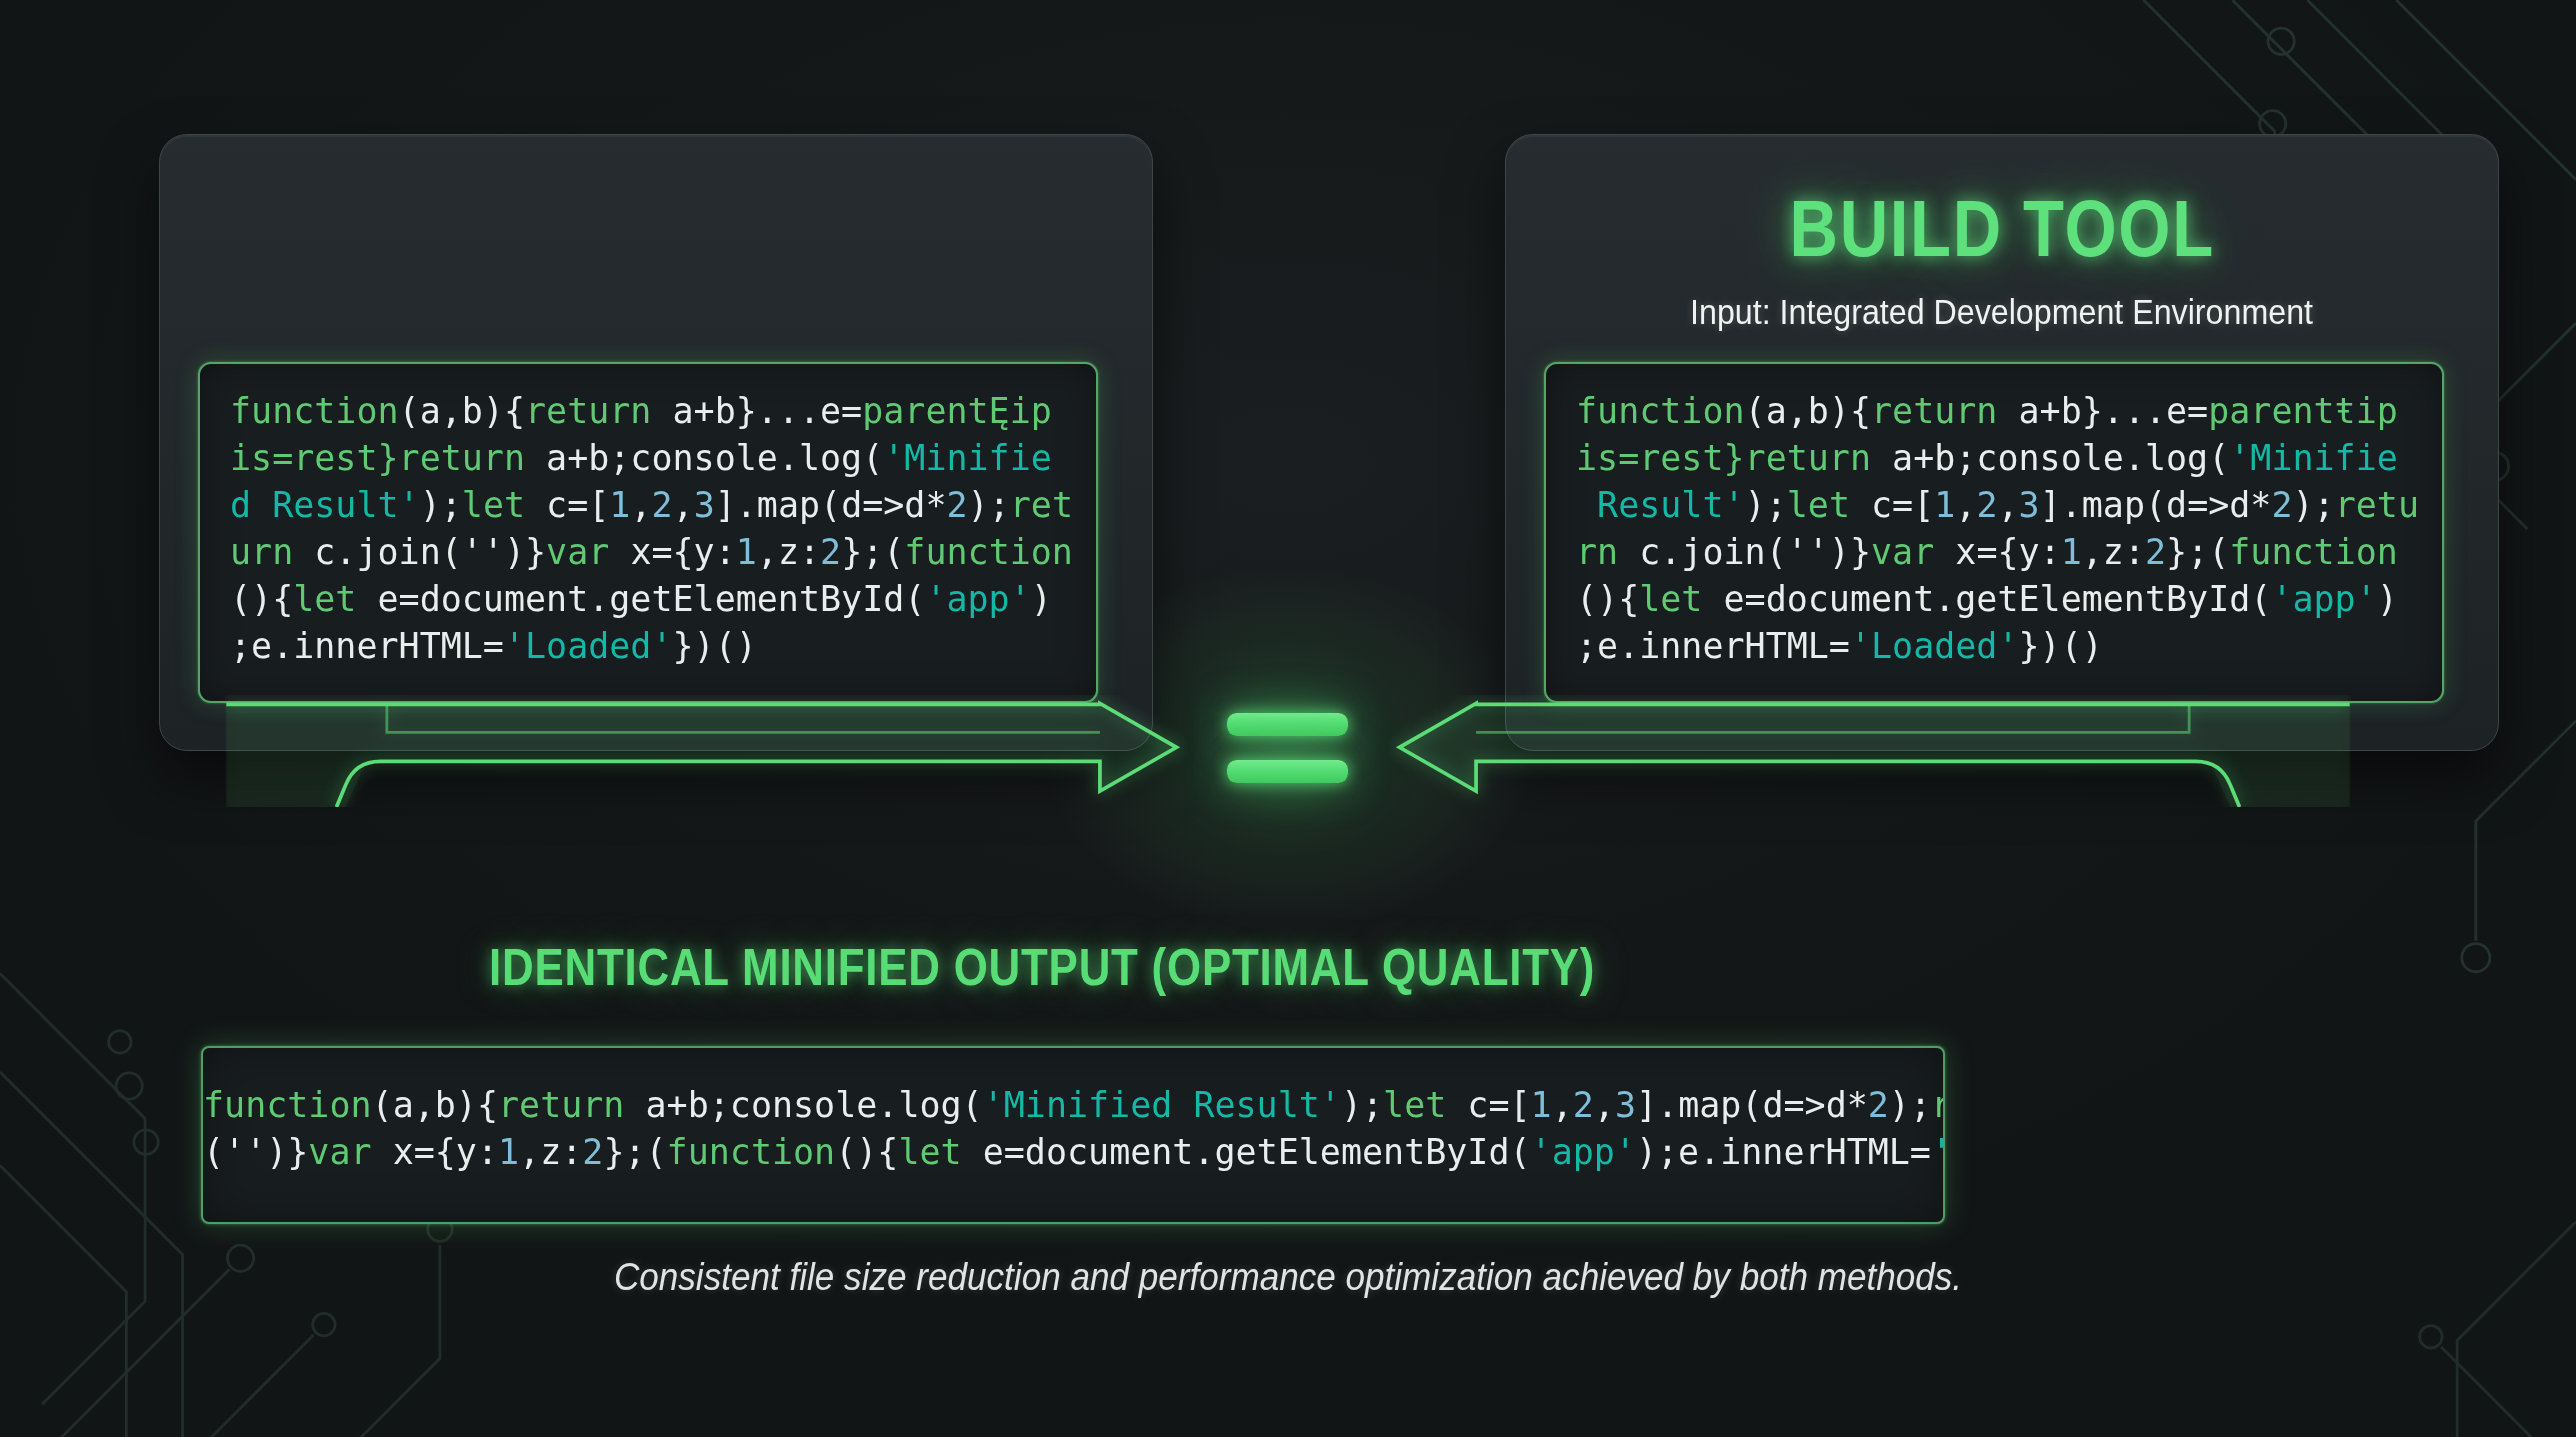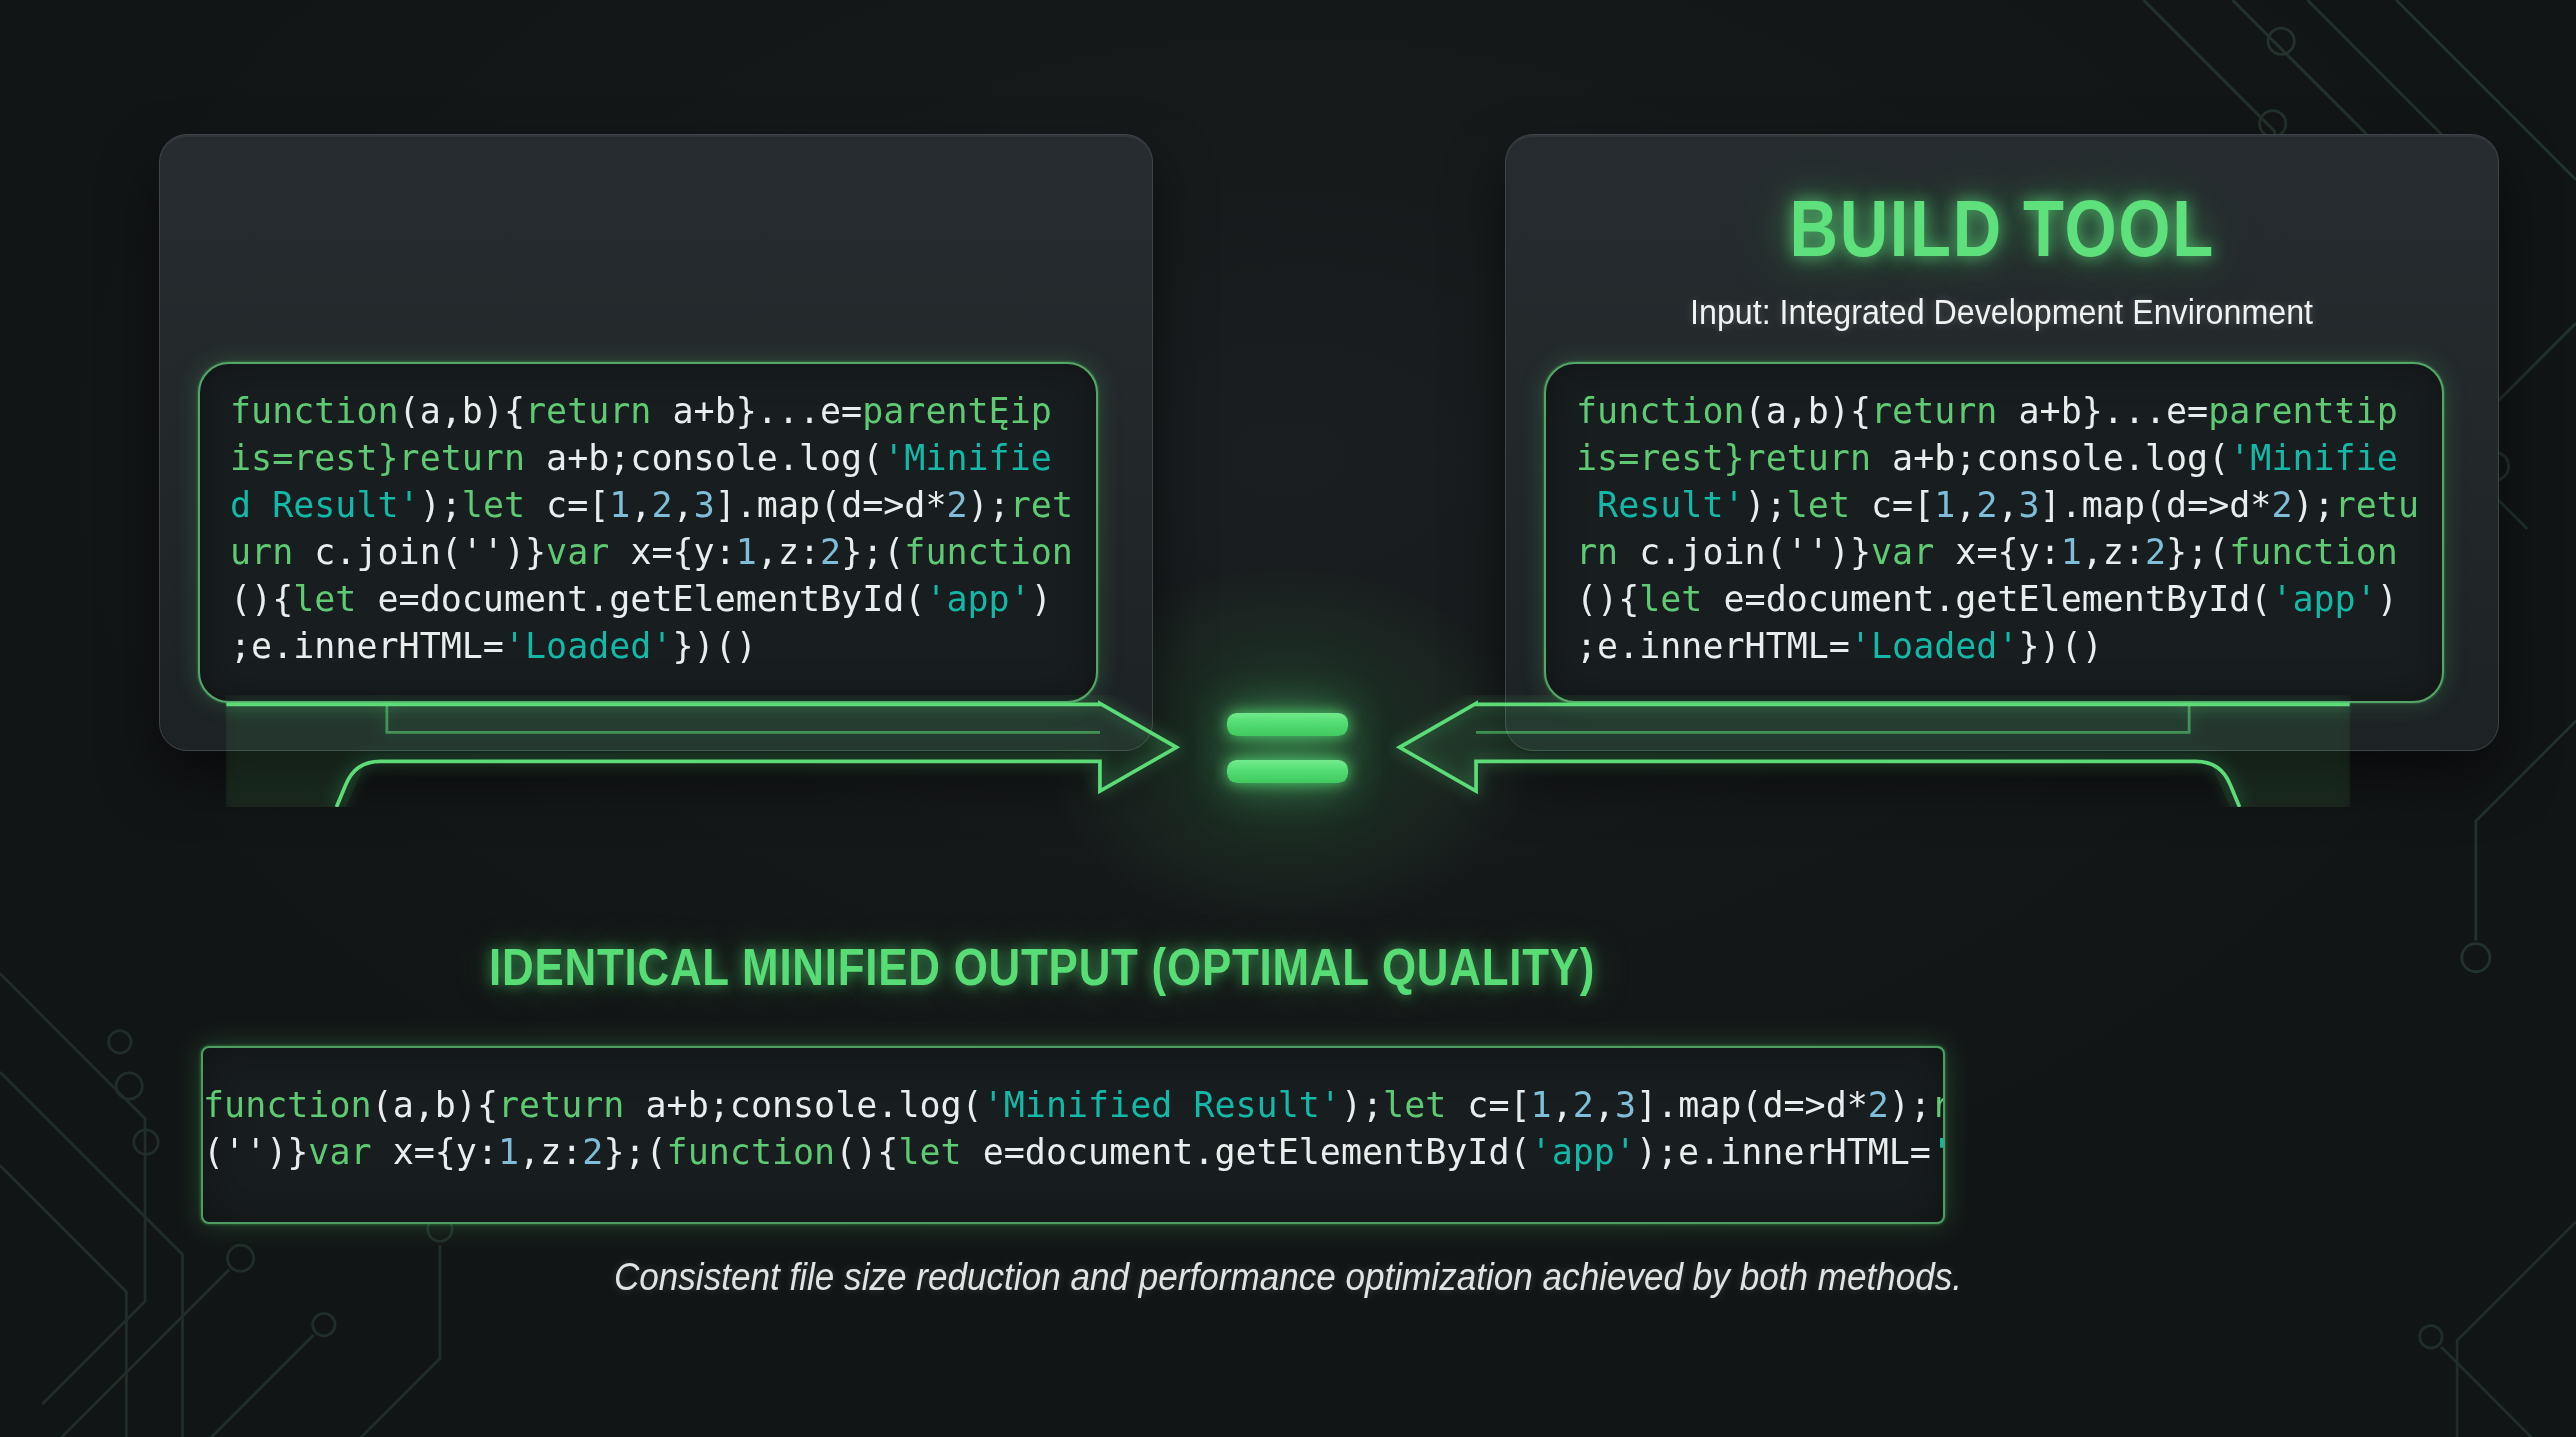--- a/index.html
+++ b/index.html
@@ -25,21 +25,21 @@
     text-shadow:0 0 17px rgba(94,224,124,.75),0 0 43px rgba(94,224,124,.45),0 0 84px rgba(94,224,124,.3);
     white-space:nowrap;
   }
   .card-subtitle{
     display:inline-block;margin-top:24px;font-size:35px;font-weight:400;color:#f0f3f2;
     transform:scaleX(.92);transform-origin:center;white-space:nowrap;
     text-shadow:0 0 9.4px rgba(255,255,255,.22);
   }
   .codebox{
     position:absolute;left:38px;top:227px;width:900px;height:341px;box-sizing:border-box;
-    background:#181d1f;border:2.8px solid #55a468;border-radius:31px;
+    background:#181d1f;border:2.8px solid #55a468;border-radius:13px;
     box-shadow:0 0 24px rgba(86,215,115,.22), 0 0 2.8px rgba(86,215,115,.5), inset 0 0 37px rgba(0,0,0,.35);
     padding:24px 30px;text-align:left;overflow:hidden;
   }
   .code{font-family:"DejaVu Sans Mono", monospace;font-size:35px;line-height:47px;white-space:pre;}
   .t-k{color:#5fca73;}
   .t-p{color:#e9eded;}
   .t-n{color:#7fbdd8;}
   .t-s{color:#14b8a6;}
   
   .center-glow{

